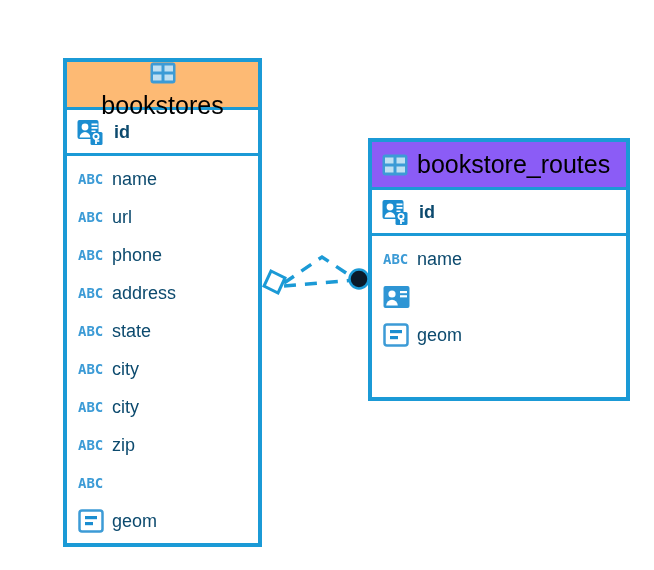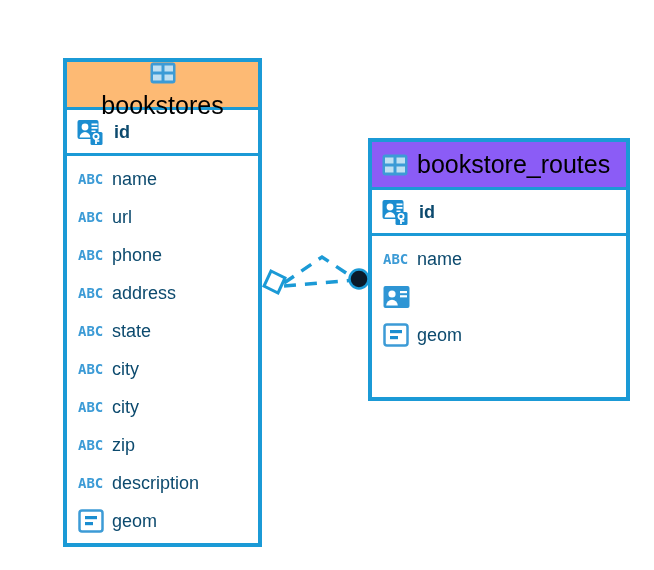--- a/index.html
+++ b/index.html
@@ -190,21 +190,20 @@
           </svg>
         </span>
         <span class="field-label">zip</span>
       </div>
       <div class="field-row">
         <span class="icon icon-abc">
           <svg viewBox="0 0 26 16" xmlns="http://www.w3.org/2000/svg">
             <text class="abc-text" x="0" y="13">ABC</text>
           </svg>
         </span>
-        <span class="field-label">description</span>
       </div>
       <div class="field-row">
         <span class="icon icon-geom">
           <svg viewBox="0 0 26 24" xmlns="http://www.w3.org/2000/svg">
             <rect x="1.5" y="1.5" width="23" height="21" rx="2.5" fill="#ffffff" stroke="#3C9BD6" stroke-width="2.5"></rect>
             <rect x="7" y="7" width="12" height="3.2" fill="#1B8DD0"></rect>
             <rect x="7" y="13" width="8" height="3.2" fill="#1B8DD0"></rect>
           </svg>
         </span>
         <span class="field-label">geom</span>

